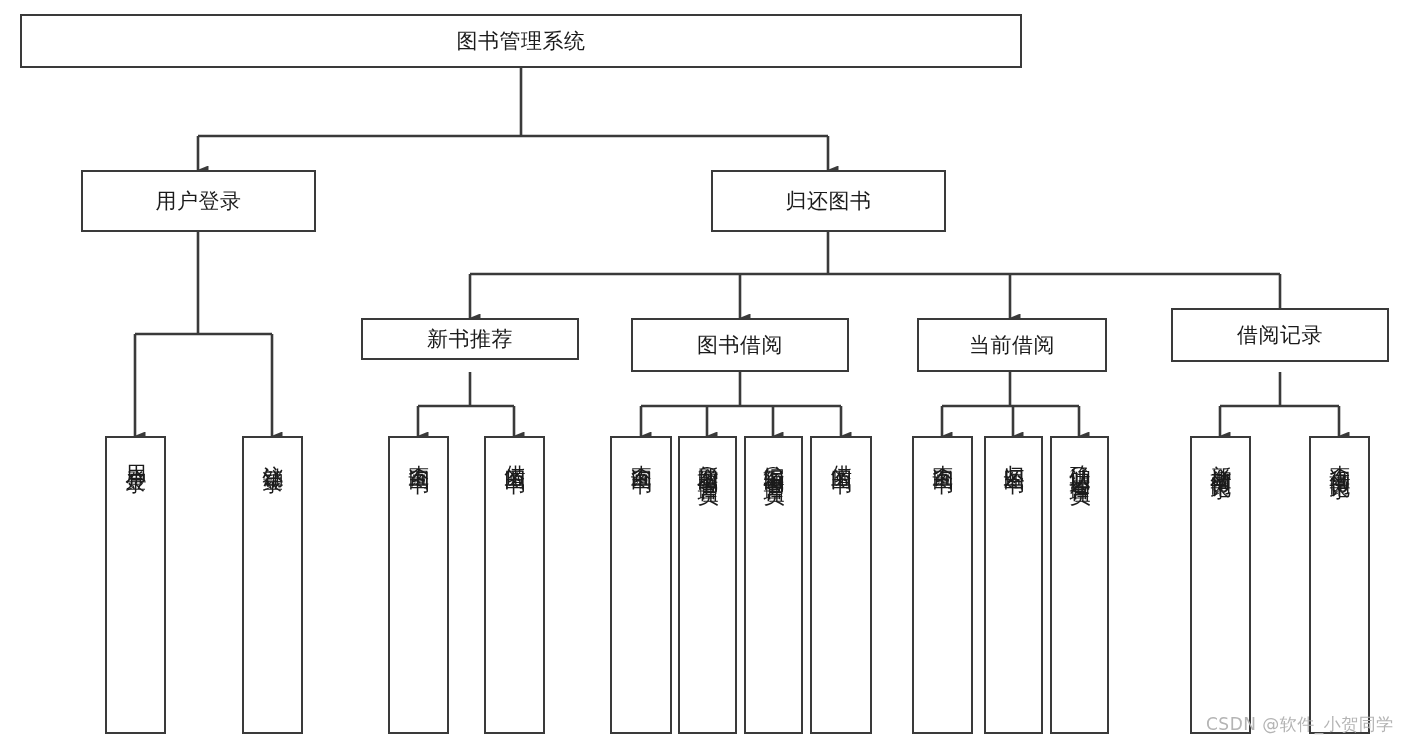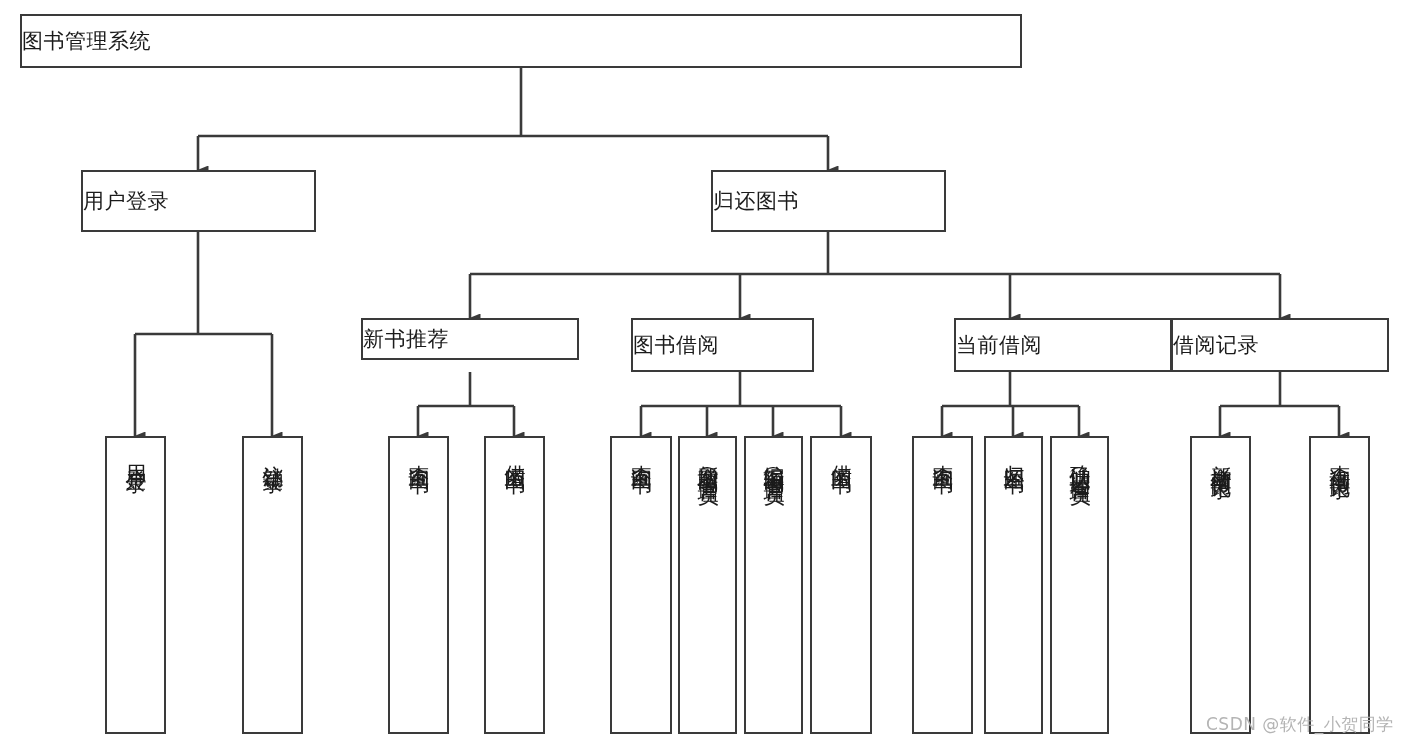--- a/index.html
+++ b/index.html
@@ -26,20 +26,21 @@
     height: 747px;
     pointer-events: none;
   }
   .node {
     position: absolute;
     box-sizing: border-box;
     background: #ffffff;
     border: 2px solid #3a3a3a;
     display: flex;
     align-items: center;
+    justify-content: center;
     z-index: 2;
   }
   .node .node-label {
     color: #1b1b1b;
     letter-spacing: 0.5px;
     line-height: 1.18;
     text-align: center;
     white-space: nowrap;
   }
   
@@ -128,27 +129,27 @@
         <span class="node-label">用户登录</span>
       </div>
       <div class="node horiz" id="node-book-manage" style="left: 711px; top: 170px; width: 235px; height: 62px;">
         <span class="node-label">归还图书</span>
       </div>
     </div>
   <div id="level3-nodes">
       <div class="node horiz" id="node-new-book-rec" style="left: 361px; top: 318px; width: 218px; height: 42px;">
         <span class="node-label">新书推荐</span>
       </div>
-      <div class="node horiz" id="node-book-borrow" style="left: 631px; top: 318px; width: 183px; height: 54px;">
+      <div class="node horiz" id="node-book-borrow" style="left: 631px; top: 318px; width: 218px; height: 54px;">
         <span class="node-label">图书借阅</span>
       </div>
-      <div class="node horiz" id="node-current-borrow" style="left: 954px; top: 318px; width: 218px; height: 54px;">
+      <div class="node horiz" id="node-current-borrow" style="left: 917px; top: 318px; width: 190px; height: 54px;">
         <span class="node-label">当前借阅</span>
       </div>
-      <div class="node horiz" id="node-borrow-record" style="left: 1171px; top: 318px; width: 218px; height: 54px;">
+      <div class="node horiz" id="node-borrow-record" style="left: 1171px; top: 308px; width: 218px; height: 54px;">
         <span class="node-label">借阅记录</span>
       </div>
     </div>
   <div id="leaf-nodes">
       <div class="node vert" id="node-leaf-user-login" style="left: 105px; top: 436px; width: 61px; height: 298px;">
         <span class="node-label">用户登录</span>
       </div>
       <div class="node vert" id="node-leaf-logout" style="left: 242px; top: 436px; width: 61px; height: 298px;">
         <span class="node-label">注销登录</span>
       </div>

